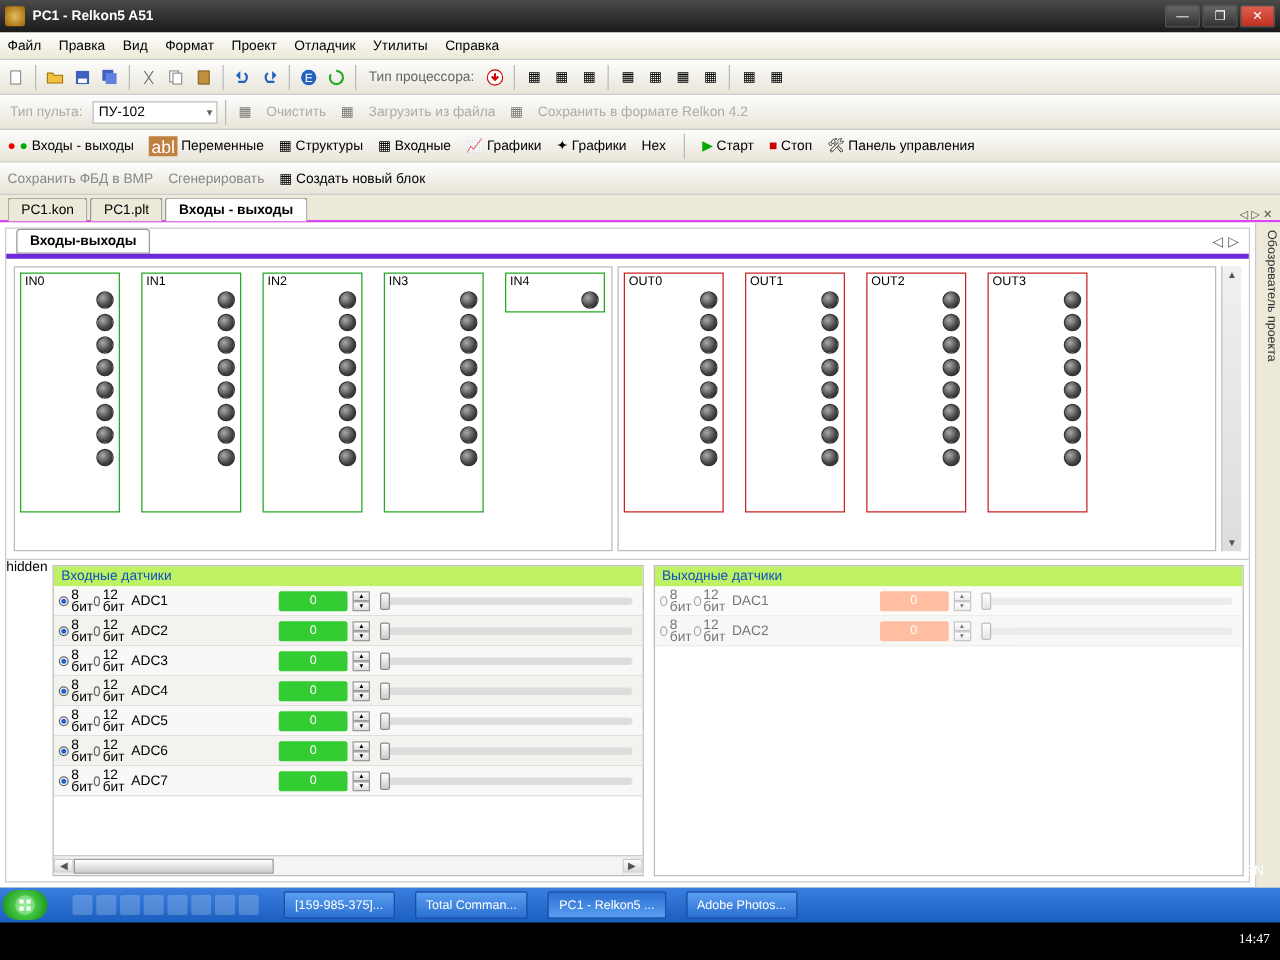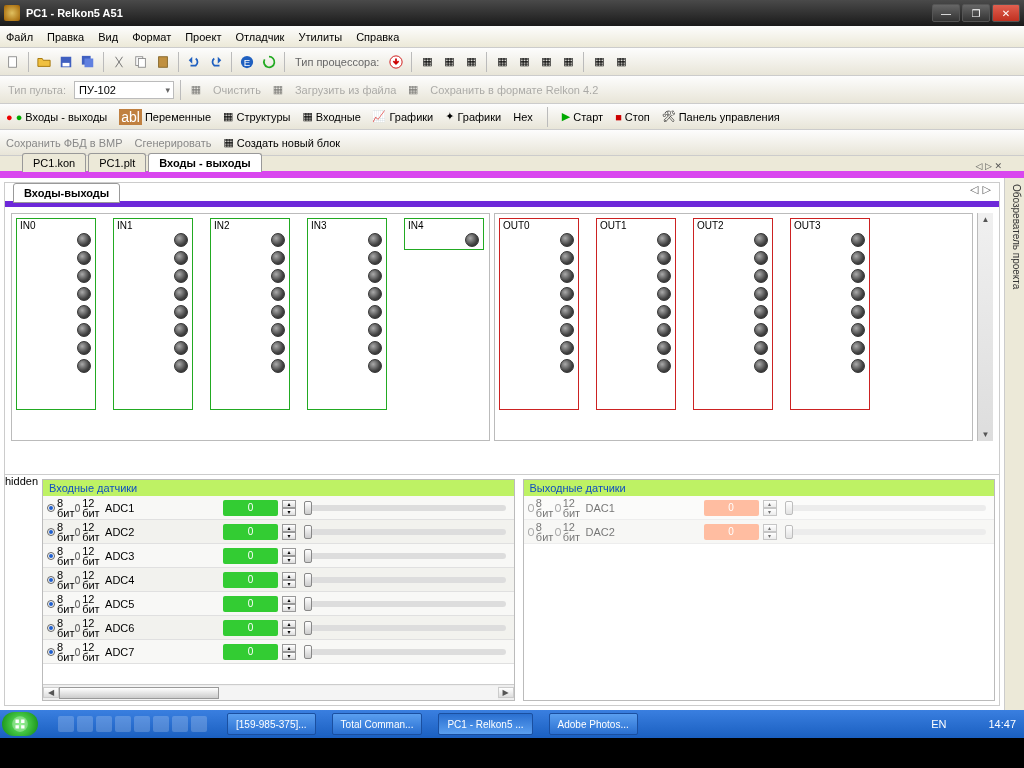--- a/index.html
+++ b/index.html
@@ -16,43 +16,43 @@
 .tbtn { width: 18px; height: 18px; display: inline-flex; align-items: center; justify-content: center; border-radius: 2px; }
 .tbtn svg { width: 14px; height: 14px; }
 .sep { width: 1px; height: 20px; background: #bbb; margin: 0 2px; }
 .tlabel { color: #666; margin: 0 4px; }
 .tlabel.disabled, .tbtn.disabled { opacity: 0.5; }
 .combo { height: 18px; border: 1px solid #bbb; background: #fff; padding: 0 14px 0 4px; position: relative; min-width: 100px; display:flex; align-items:center; }
 .combo::after { content: "▾"; position: absolute; right: 3px; font-size: 9px; color: #666; }
 .viewbar { height: 26px; background: linear-gradient(#fdfdfd,#e8e5d8); display: flex; align-items: center; padding: 0 6px; gap: 12px; border-bottom: 1px solid #ccc; }
 .viewbar .vitem { display: flex; align-items: center; gap: 3px; }
 .greylabel { color: #888; }
-.tabstrip { height: 22px; display: flex; align-items: flex-end; padding: 0 22px; gap: 2px; background:#ece9d8; border-bottom:7px solid #d946ef;}
+.tabstrip { height: 22px; display: flex; align-items: flex-end; padding: 0 6px; gap: 2px; background:#ece9d8; border-bottom:2px solid #d946ef;}
 .tab { padding: 3px 10px; background: #ece9d8; border: 1px solid #999; border-bottom: none; border-radius: 3px 3px 0 0; position: relative; top: 1px; }
 .tab.active { background: #fff; font-weight: bold; z-index:2; }
 .tabstrip .spacer { flex:1; }
 .navbtns { display:flex; gap:2px; font-size:9px; color:#555; }
 .main { flex: 1; display: flex; background: #fff; overflow: hidden; }
 .content { flex: 1; display: flex; flex-direction: column; border: 1px solid #ccc; margin: 4px; }
 .sidepanel { width: 20px; background: #ece9d8; border-left: 1px solid #ccc; writing-mode: vertical-rl; text-orientation: mixed; padding: 6px 2px; color: #333; font-size: 10px; }
-.subtab-row { height: 24px; display: flex; align-items: flex-start; padding: 0 8px; border-bottom: 6px solid #6d28d9; }
+.subtab-row { height: 24px; display: flex; align-items: center; padding: 0 8px; border-bottom: 4px solid #6d28d9; }
 .subtab { padding: 3px 10px; border: 1px solid #999; background: #fff; border-radius: 3px 3px 0 0; font-weight: bold; }
 .subtab-row .nr { margin-left:auto; font-size:9px; color:#555; display:flex; gap:4px;}
 .io-area { flex: 0 0 240px; display: flex; padding: 6px; gap: 4px; overflow:hidden; position:relative;}
 .io-group { flex: 1; border: 1px solid #bbb; padding: 4px; display: flex; gap: 17px; overflow:hidden; flex-wrap:wrap; align-content:flex-start;}
 .io-block { border: 1px solid; width: 80px; height: 192px; padding: 2px; position: relative; }
 .io-block.inb { border-color: #2a2; }
 .io-block.outb { border-color: #c22; }
 .io-block .bl { font-size: 10px; position: absolute; top: 1px; left: 3px; }
 .leds { position: absolute; right: 4px; top: 14px; display: flex; flex-direction: column; gap: 4px; }
 .led { width: 14px; height: 14px; border-radius: 50%; background: radial-gradient(circle at 35% 35%, #aaa, #444 60%, #222); border: 1px solid #333; }
 .io-block.small { height:32px; width:80px;}
 .vscroll { width: 16px; background: linear-gradient(#f0f0f0,#ddd); border-left: 1px solid #bbb; display:flex; flex-direction:column; align-items:center; justify-content:space-between; padding:2px 0;}
 .vscroll .ar { font-size:8px; color:#555;}
-.bottom { flex: 1; display: flex; border-top: 1px solid #ccc; overflow:hidden;margin-top:27px;}
+.bottom { flex: 1; display: flex; border-top: 1px solid #ccc; overflow:hidden;}
 .panel { flex: 1; border: 1px solid #bbb; margin: 4px; display: flex; flex-direction: column; overflow: hidden; background:#fff;}
 .panel-title { padding: 2px 6px; color: #1050c0; background: #bef264; }
 .rows { flex: 1; overflow: hidden; }
 .row { display: flex; align-items: center; height: 24px; border-bottom: 1px solid #e0e0e0; background:#f8f8f6; }
 .row:nth-child(even){ background:#f2f2ee;}
 .bitcol { width: 56px; display: flex; flex-direction: row; padding: 0 4px; font-size: 9px; }
 .bitcol label { display: flex; align-items: center; gap: 2px; line-height: 10px; }
 .radio { width: 8px; height: 8px; border: 1px solid #666; border-radius: 50%; display: inline-block; }
 .radio.on::after { content: ""; display: block; width: 4px; height: 4px; background: #2060d0; border-radius: 50%; margin: 1px; }
 .namecell { width: 120px; padding: 0 6px; }
@@ -66,22 +66,22 @@
 .row.disabled { opacity: 0.55; }
 .hscroll { height: 16px; background: #eee; border-top: 1px solid #ccc; display:flex; align-items:center; }
 .hscroll .tr { width:16px; text-align:center; font-size:8px; color:#555; border:1px solid #ccc; background:linear-gradient(#fff,#ddd);}
 .hscroll .track { flex:1; background:#f4f4f4; height:14px; position:relative;}
 .hscroll .th { position:absolute; left:0; width:160px; height:12px; top:1px; background:linear-gradient(#fff,#ccc); border:1px solid #999;}
 .taskbar { height: 28px; background: linear-gradient(#3a7fe0,#1a5fc0); display: flex; align-items: center; padding: 0 2px; gap: 16px; color: #fff; }
 .start { width: 36px; height: 24px; background: radial-gradient(circle,#6e6,#181); border-radius: 12px; display:flex; align-items:center; justify-content:center; }
 .start svg{width:18px;height:18px;}
 .tbitem { height: 22px; padding: 0 8px; background: linear-gradient(#5a9ff0,#2a6fd0); border: 1px solid #1a4fa0; border-radius: 2px; display: flex; align-items: center; gap: 4px; font-size: 10px; max-width:140px; overflow:hidden; white-space:nowrap;}
 .tbitem.active { background: linear-gradient(#2a6fd0,#5a9ff0); }
-.tray { margin-left: auto; display: flex; align-items: center; gap: 6px; padding: 0 6px; }
-.tray .clock { font-size: 11px; }
+.tray { margin-left: auto; display: flex; align-items: center; gap: 6px; padding: 0 6px; flex-direction: column; }
+.tray .clock { font-size: 11px; font-family: Liberation Serif, serif; }
 .ql { display:flex; gap:3px; padding:0 4px;}
 .ql .q { width:16px; height:16px; background:rgba(255,255,255,0.2); border-radius:2px;}
 </style>
 </head>
 <body>
 
 <div class="window">
   <div class="titlebar">
     <div class="app-icon"></div>
     <div class="title">PC1 - Relkon5 A51</div>

